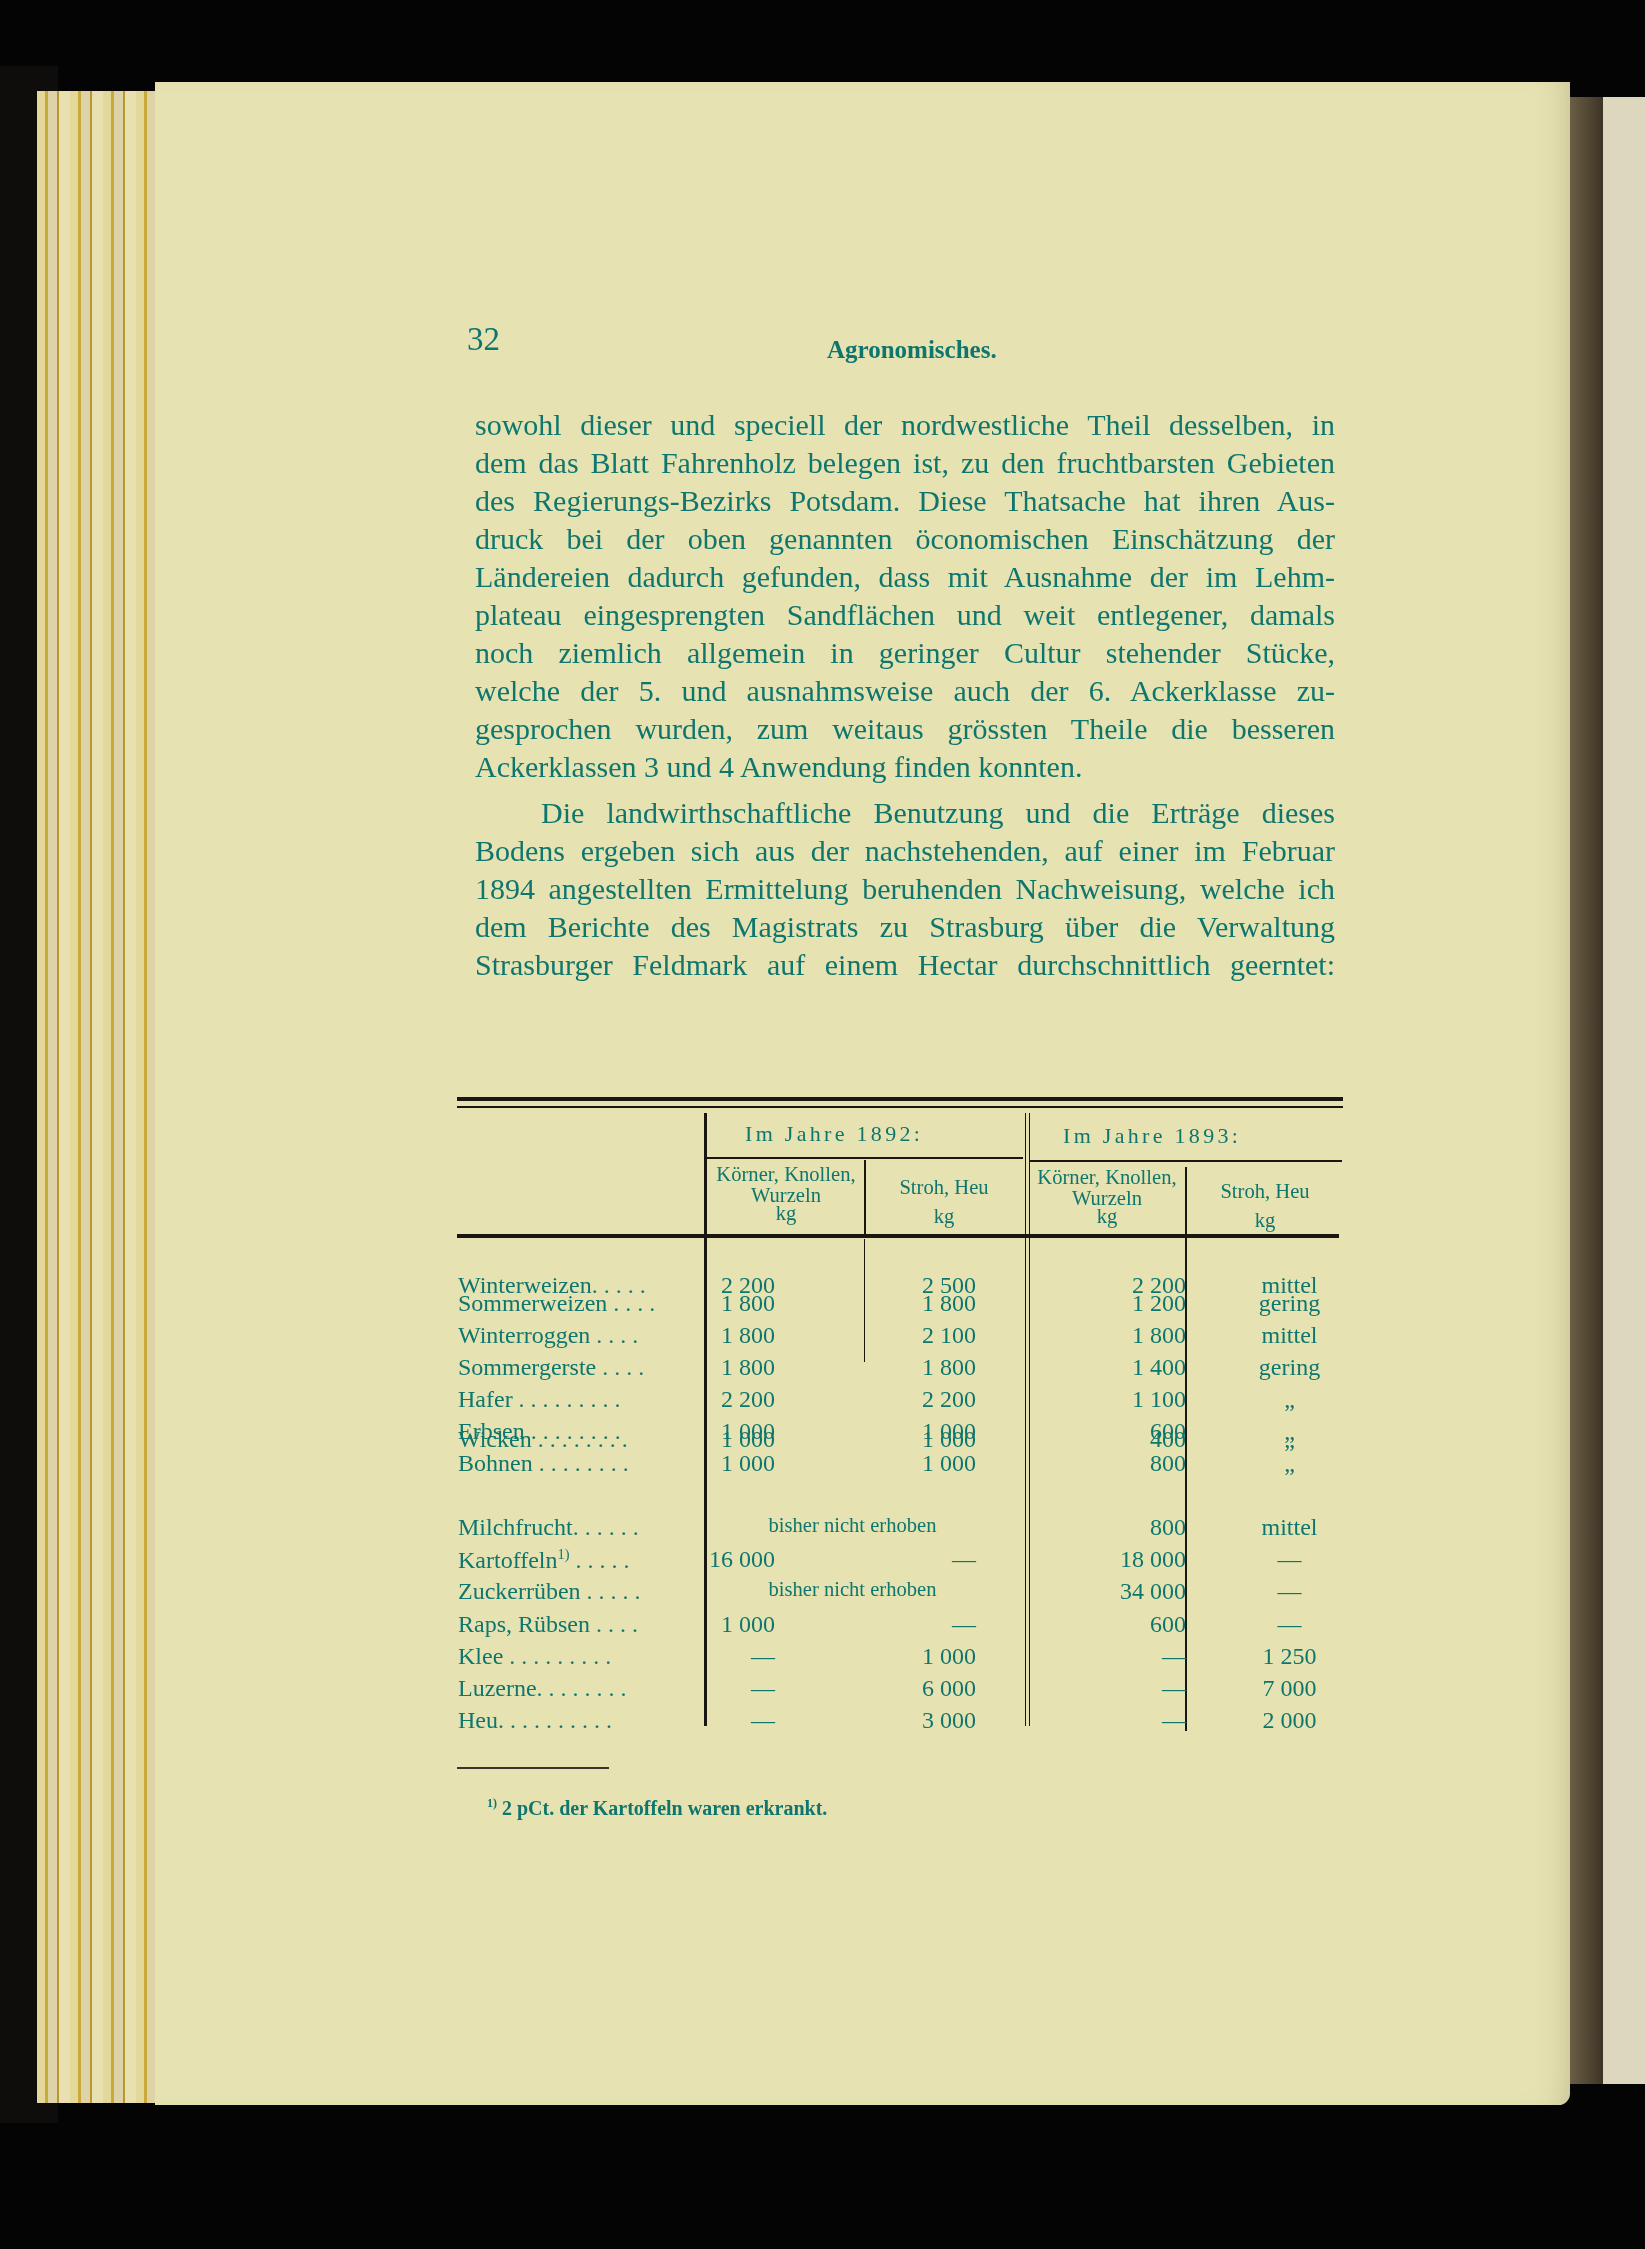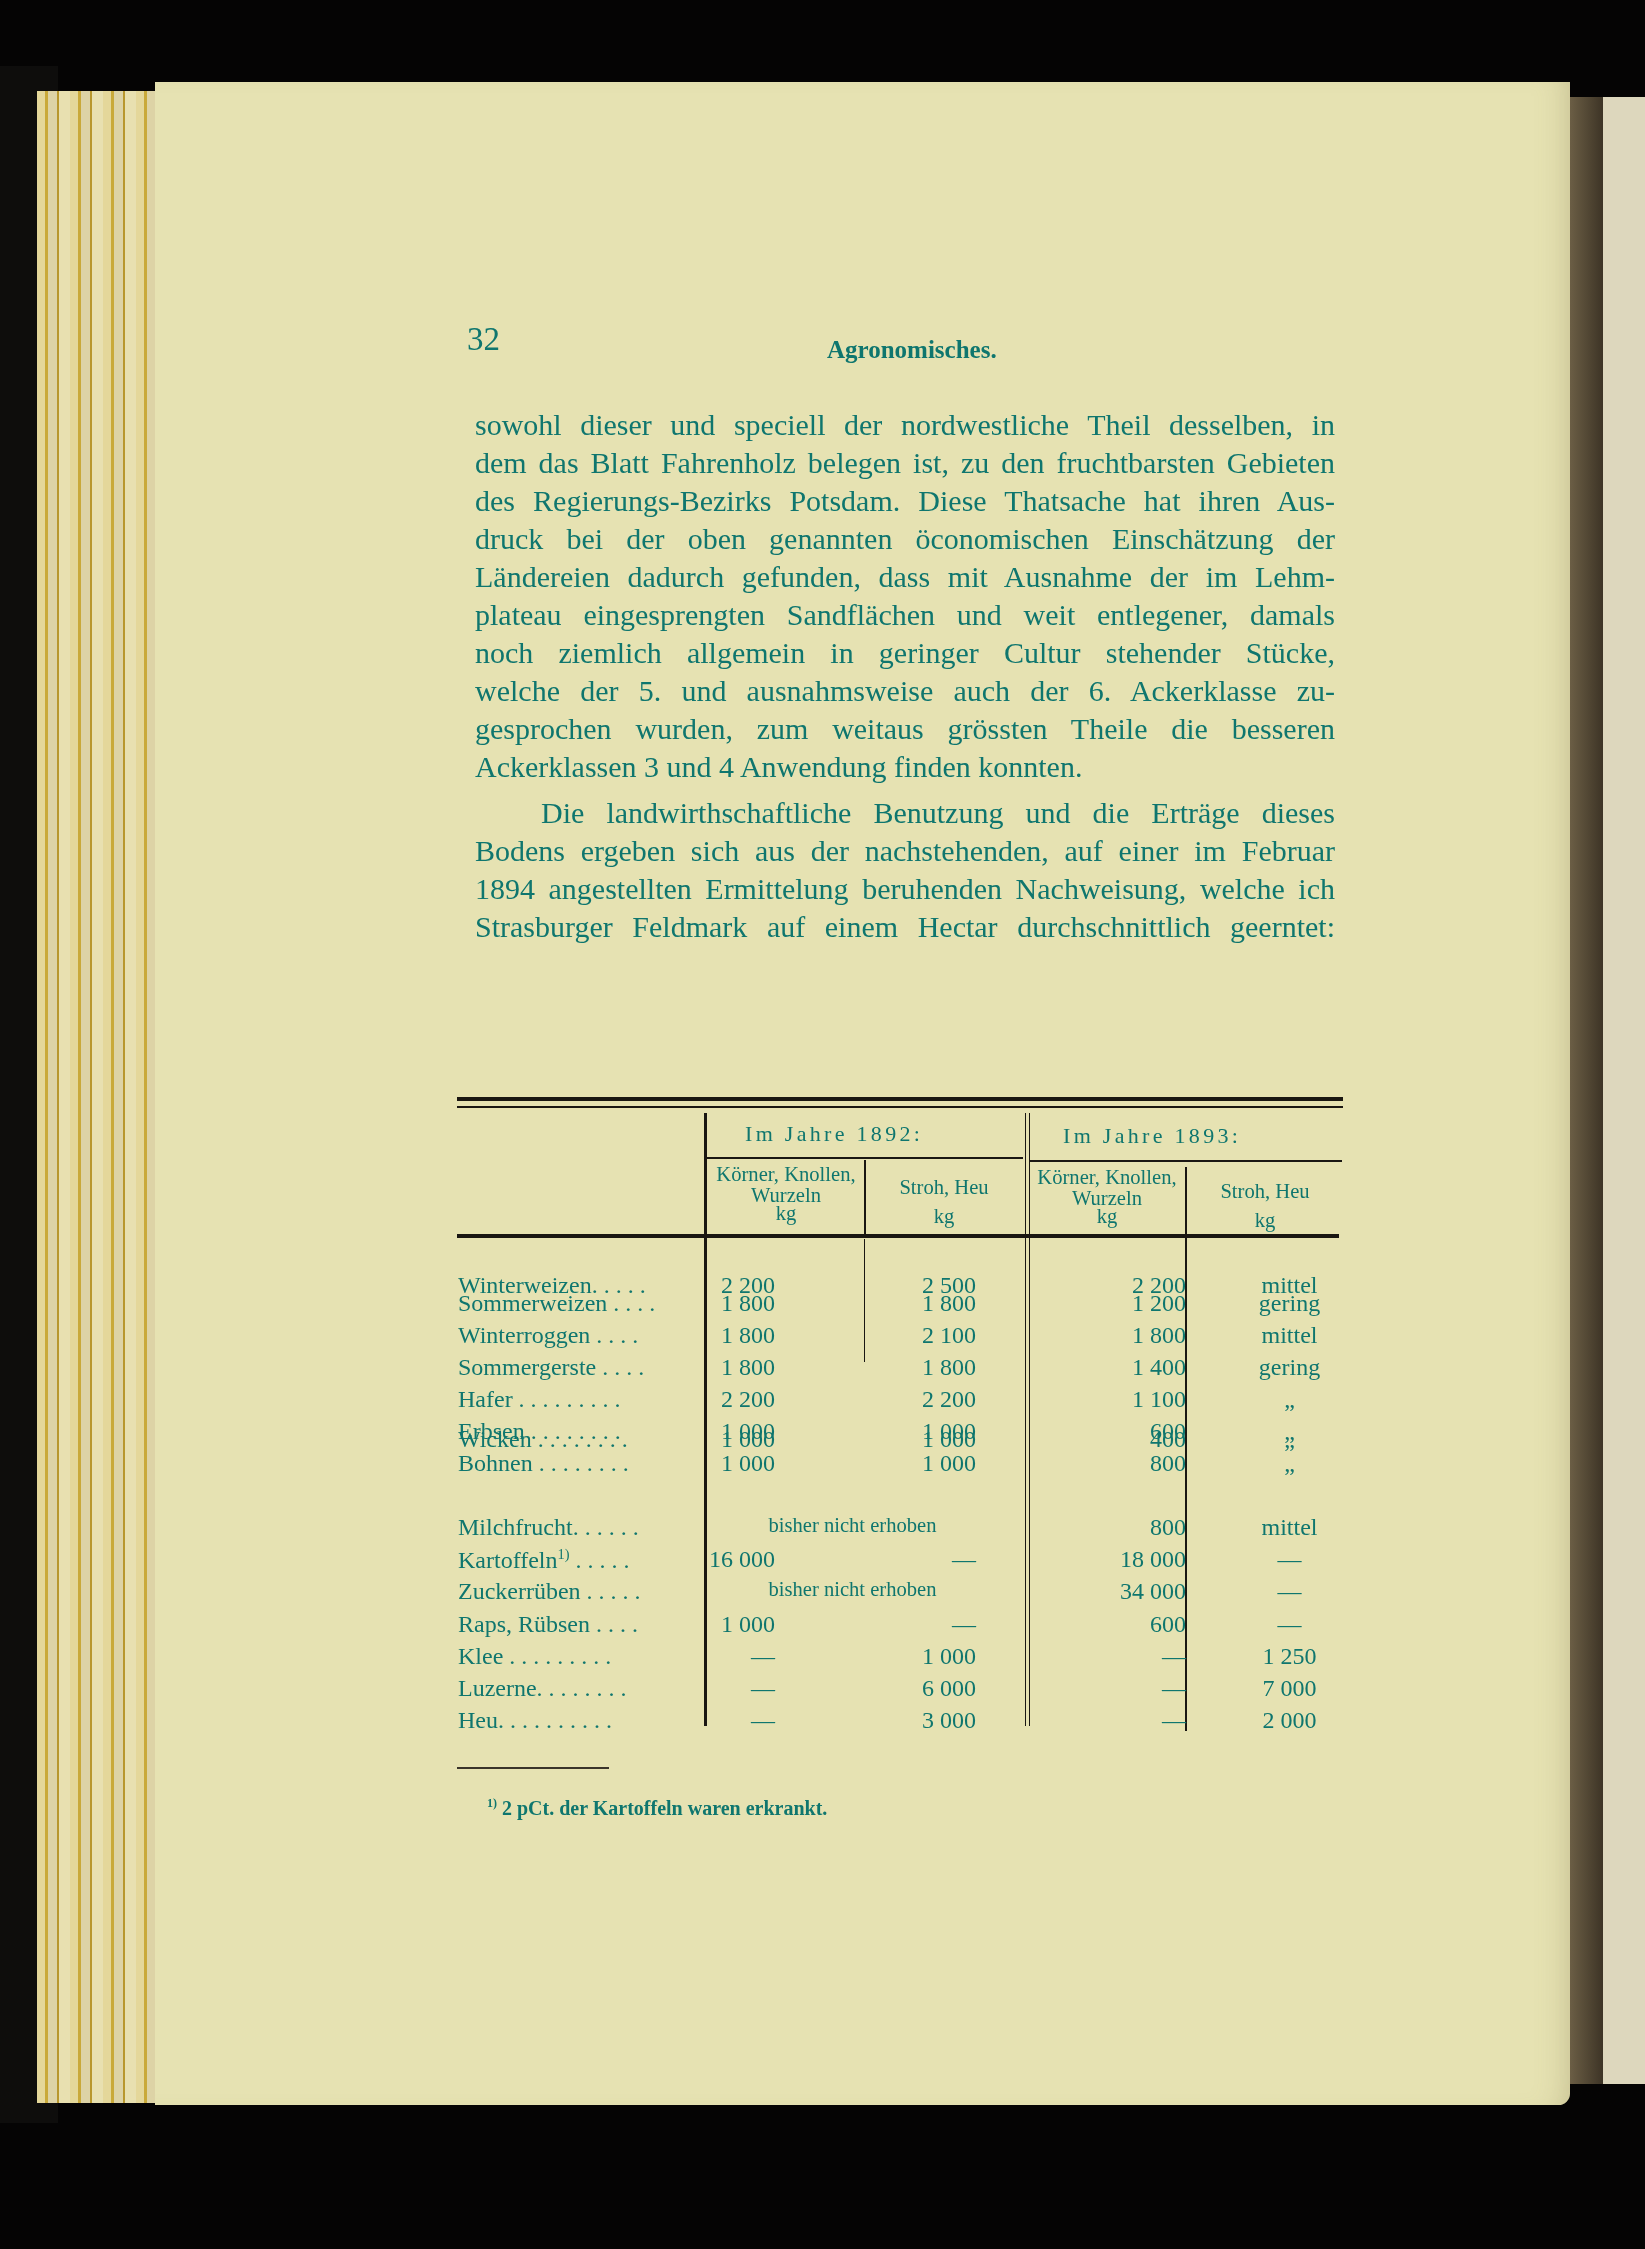--- a/index.html
+++ b/index.html
@@ -56,20 +56,21 @@
     <span class="l">plateau eingesprengten Sandflächen und weit entlegener, damals</span>
     <span class="l">noch ziemlich allgemein in geringer Cultur stehender Stücke,</span>
     <span class="l">welche der 5. und ausnahmsweise auch der 6. Ackerklasse zu-</span>
     <span class="l">gesprochen wurden, zum weitaus grössten Theile die besseren</span>
     <span class="l last">Ackerklassen 3 und 4 Anwendung finden konnten.</span>
   </p>
   <p>
     <span class="l indent">Die landwirthschaftliche Benutzung und die Erträge dieses</span>
     <span class="l">Bodens ergeben sich aus der nachstehenden, auf einer im Februar</span>
     <span class="l">1894 angestellten Ermittelung beruhenden Nachweisung, welche ich</span>
+    <span class="l">dem Berichte des Magistrats zu Strasburg über die Verwaltung</span>
     <span class="l">Strasburger Feldmark auf einem Hectar durchschnittlich geerntet:</span>
   </p>
 </div>
 
 <div class="rule-top"></div>
 <div class="rule-top2"></div>
 <div class="rule-mid"></div>
 <div class="vline" style="left:704px;top:1113px;width:2.5px;height:613px;"></div>
 <div class="vline" style="left:864px;top:1160px;width:1.6px;height:74px;"></div>
 <div class="vline" style="left:864px;top:1239px;width:0.8px;height:123px;"></div>

